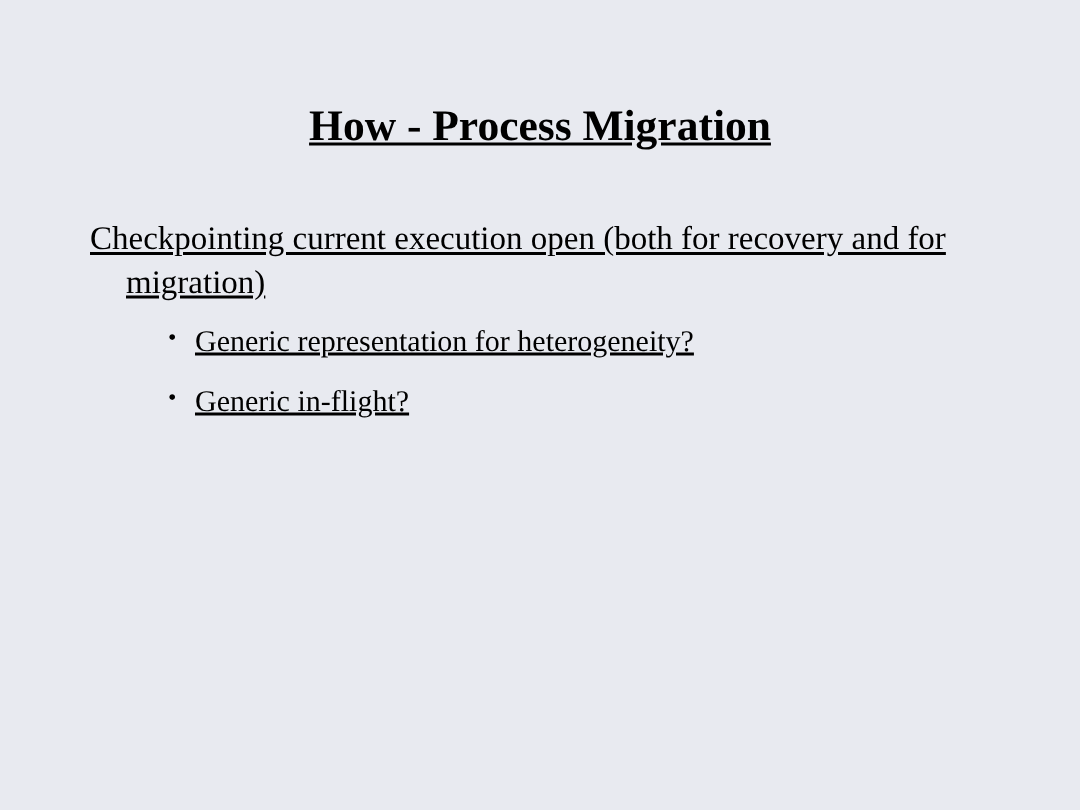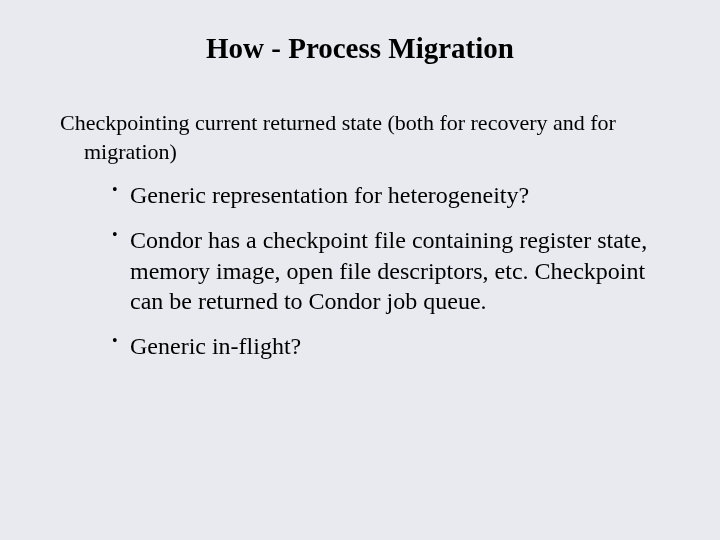--- a/index.html
+++ b/index.html
@@ -11,21 +11,22 @@
       width: 720px;
       height: 540px;
       background: #e8eaf0;
       font-family: "Times New Roman", Times, serif;
       color: #000;
       overflow: hidden;
     }
     .slide {
       width: 100%;
       height: 100%;
-      padding: 32px 60px 40px 60px;
+      padding: 68px 60px 40px 60px;
+      text-decoration: underline;
     }
     .title {
       text-align: center;
       font-size: 29px;
       font-weight: bold;
       margin-bottom: 44px;
       color: #000;
     }
     .main-point {
       font-size: 22px;
@@ -34,38 +35,37 @@
       margin-bottom: 14px;
       text-indent: -24px;
       padding-left: 24px;
     }
     .sub-list {
       list-style: none;
       margin-left: 52px;
       padding: 0;
     }
     .sub-item {
-      font-size: 24px;
+      font-size: 20px;
       line-height: 1.28;
       margin-bottom: 14px;
       position: relative;
       padding-left: 18px;
     }
     .sub-item::before {
       content: "•";
       position: absolute;
       left: 0;
       top: 0;
       font-size: 16px;
     }
   </style>
 </head>
 <body>
 
 <div class="slide">
   <h1 class="title">How - Process Migration</h1>
-  <p class="main-point">Checkpointing current returned state (both for recovery and for migration)</p>
+  <p class="main-point">Checkpointing current execution open (both for recovery and for migration)</p>
   <ul class="sub-list">
     <li class="sub-item">Generic representation for heterogeneity?</li>
-    <li class="sub-item">Condor has a checkpoint file containing register state, memory image, open file descriptors, etc. Checkpoint can be returned to Condor job queue.</li>
     <li class="sub-item">Generic in-flight?</li>
   </ul>
 </div>
 
 </body></html>

